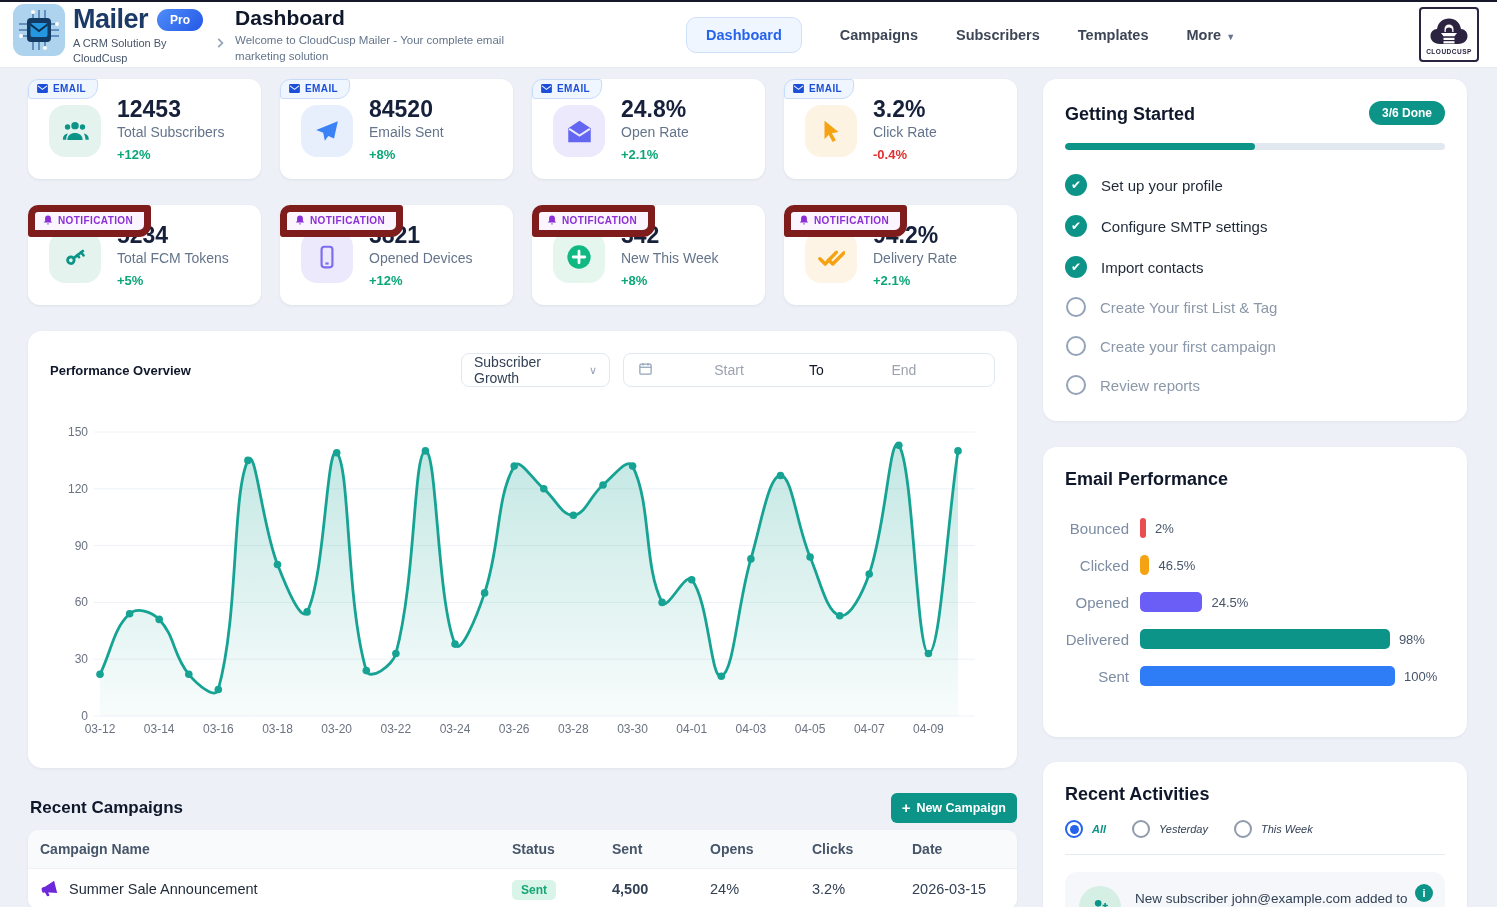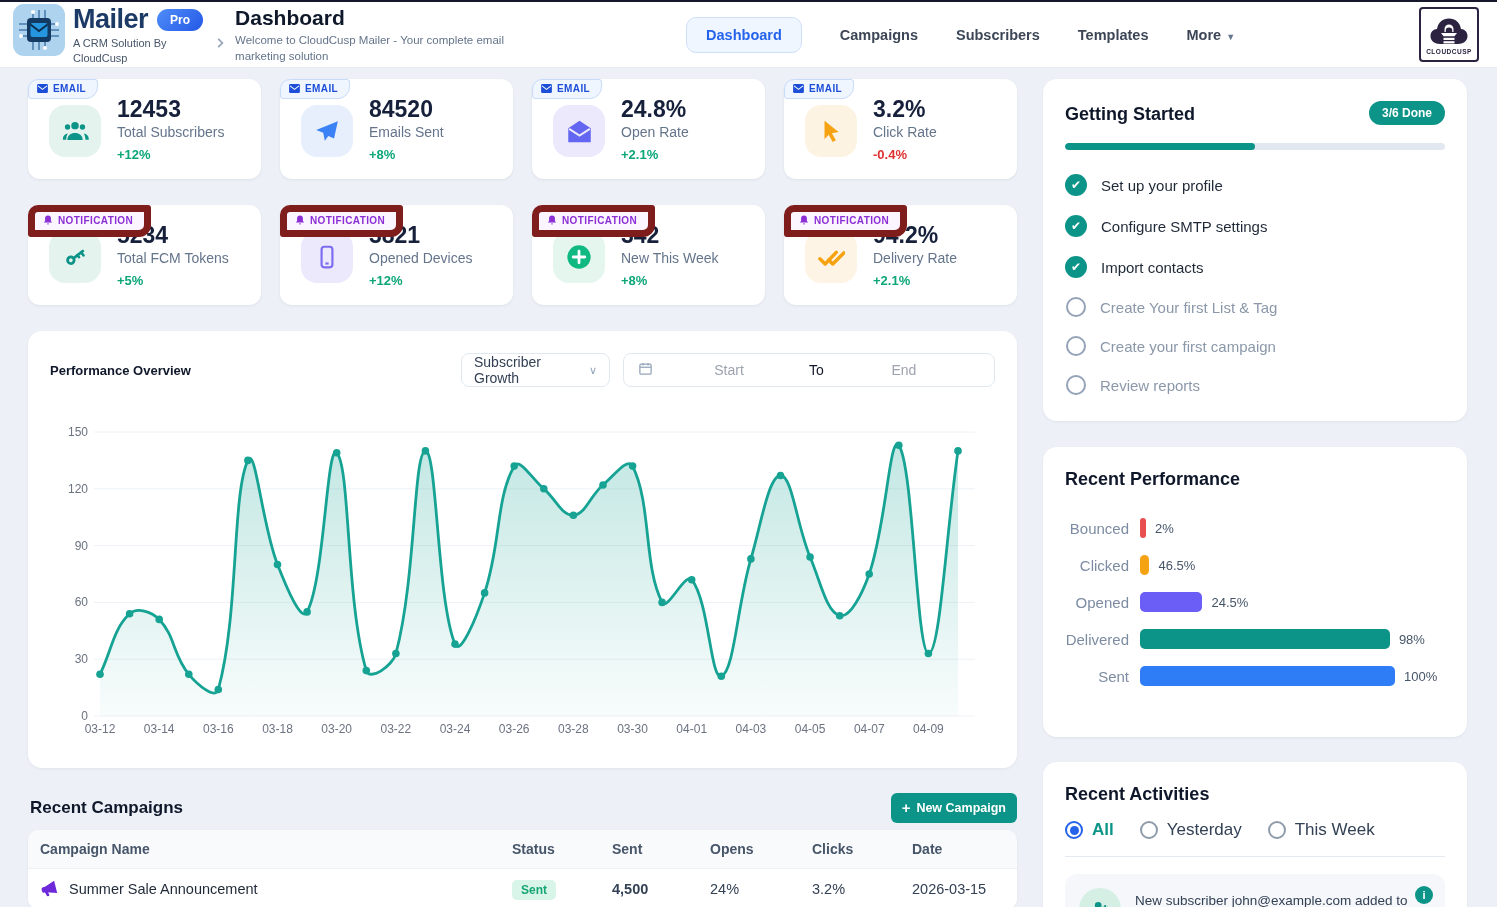--- a/index.html
+++ b/index.html
@@ -82,21 +82,21 @@
 .ep-label { width:64px; text-align:right; font-size:15px; color:#7d8ca3; margin-right:11px; flex:0 0 64px; }
 .ep-bar { height:20px; border-radius:5px; }
 .ep-value { font-size:13px; color:#475569; margin-left:9px; }
 .ra-panel { padding:22px 22px; }
 .ra-title { font-size:18px; font-weight:800; color:#0f172a; }
 .ra-filters { display:flex; align-items:center; gap:26px; margin-top:15px; }
 .ra-filter { display:flex; align-items:center; gap:9px; cursor:pointer; }
 .radio { width:18px; height:18px; border-radius:50%; border:2px solid #8f9bab; background:#fff; display:flex; align-items:center; justify-content:center; }
 .ra-filter.selected .radio { border-color:#2563eb; }
 .ra-filter.selected .radio::after { content:""; width:9px; height:9px; border-radius:50%; background:#2563eb; }
-.ra-filter-label { font-size:17px; color:#334155; }
+.ra-filter-label { font-size:11px; color:#334155;font-style:italic; }
 .ra-filter.selected .ra-filter-label { color:#0d9488; font-weight:700; }
 .ra-divider { border:none; border-top:1px solid #e5eaf0; margin:16px 0 17px; }
 .ra-item { position:relative; background:#f5f7fa; border-radius:12px; padding:14px 24px 14px 14px; display:flex; gap:14px; }
 .ra-avatar { width:42px; height:42px; border-radius:50%; background:#d5efe4; flex:0 0 42px; display:flex; align-items:center; justify-content:center; }
 .ra-text { font-size:13.5px; color:#334155; line-height:1.6; padding-top:2px; }
 .ra-info { position:absolute; top:12px; right:12px; width:18px; height:18px; border-radius:50%; background:#0d9488; color:#fff; font-size:11px; font-weight:800; display:flex; align-items:center; justify-content:center; cursor:pointer; }
 .tick { font-size:12px; fill:#6b7280; }
 </style>
 </head>
 <body>
@@ -528,21 +528,21 @@
       <span class="gs-check"></span>
       <span class="gs-label">Create your first campaign</span>
     </div>
     <div class="gs-item todo">
       <span class="gs-check"></span>
       <span class="gs-label">Review reports</span>
     </div>
   </div>
 
   <div class="panel ep-panel">
-    <span class="ep-title">Recent Performance</span>
+    <span class="ep-title">Email Performance</span>
     <div class="ep-rows">
       <div class="ep-row">
         <span class="ep-label">Bounced</span>
         <div class="ep-bar" style="width: 6px; background: rgb(232, 80, 79);"></div>
         <span class="ep-value">2%</span>
       </div>
       <div class="ep-row">
         <span class="ep-label">Clicked</span>
         <div class="ep-bar" style="width: 9.435px; background: rgb(245, 163, 18);"></div>
         <span class="ep-value">46.5%</span>

